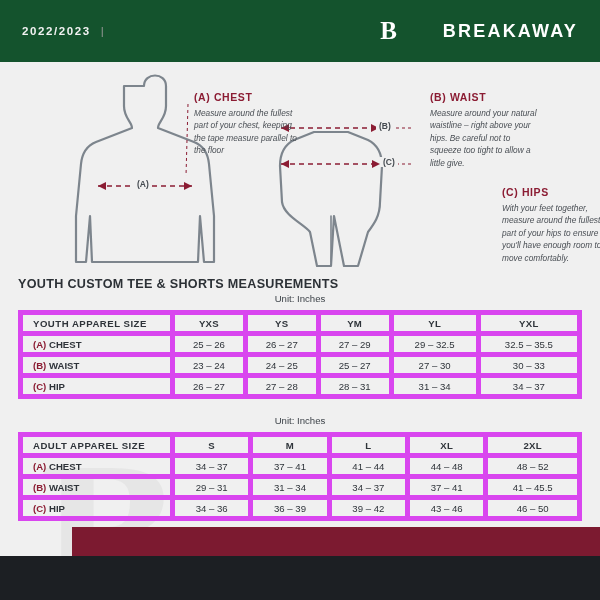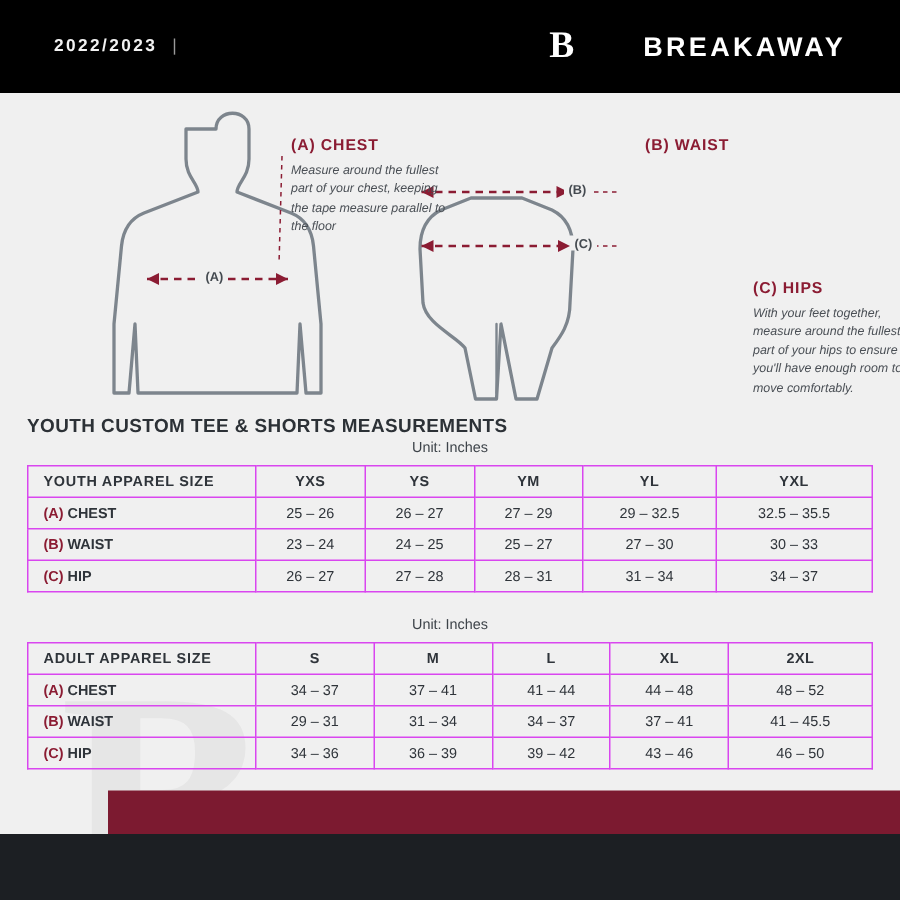--- a/index.html
+++ b/index.html
@@ -25,26 +25,26 @@
     color: #e6e6e6;
     line-height: 1;
     user-select: none;
     z-index: 0;
   }
   
   .header {
     position: relative;
     z-index: 3;
     height: 62px;
-    background: #000000;
+    background: #14532d;
     color: #fff;
     display: flex;
     align-items: center;
     justify-content: space-between;
-    padding: 0 36px;
+    padding: 0 22px;
   }
   .header-left {
     display: flex;
     align-items: center;
     font-size: 11.5px;
     letter-spacing: 1.6px;
     font-weight: bold;
     color: #f2f2f2;
   }
   .header-left .sep {
@@ -129,21 +129,21 @@
     font-size: 9.6px;
     margin-top: 2px;
     margin-bottom: 6px;
   }
   table {
     width: 100%;
     border-collapse: collapse;
     background: transparent;
   }
   th, td {
-    border: 1px solid #d946ef;
+    border: 5px solid #d946ef;
     font-size: 9.6px;
     color: #2f343a;
     height: 21px;
     text-align: center;
     padding: 0 2px;
   }
   th.rowhead, td.rowhead {
     text-align: left;
     padding-left: 10px;
     width: 152px;
@@ -239,20 +239,21 @@
       <div class="dim-label" style="left:116px; top:113px;">(A)</div>
       <div class="dim-label" style="left:358px; top:55px;">(B)</div>
       <div class="dim-label" style="left:362px; top:91px;">(C)</div>
 
       <div class="note" id="note-chest">
         <div class="note-title">(A) CHEST</div>
         <div class="note-body">Measure around the fullest part of your chest, keeping the tape measure parallel to the floor</div>
       </div>
       <div class="note" id="note-waist">
         <div class="note-title">(B) WAIST</div>
+        <div class="note-body">Measure around your natural waistline – right above your hips. Be careful not to squeeze too tight to allow a little give.</div>
       </div>
       <div class="note" id="note-hips">
         <div class="note-title">(C) HIPS</div>
         <div class="note-body">With your feet together, measure around the fullest part of your hips to ensure you'll have enough room to move comfortably.</div>
       </div>
     </div>
 
     <div class="tbl-block">
       <div class="tbl-title">YOUTH CUSTOM TEE &amp; SHORTS MEASUREMENTS</div>
       <div class="tbl-sub">Unit: Inches</div>

